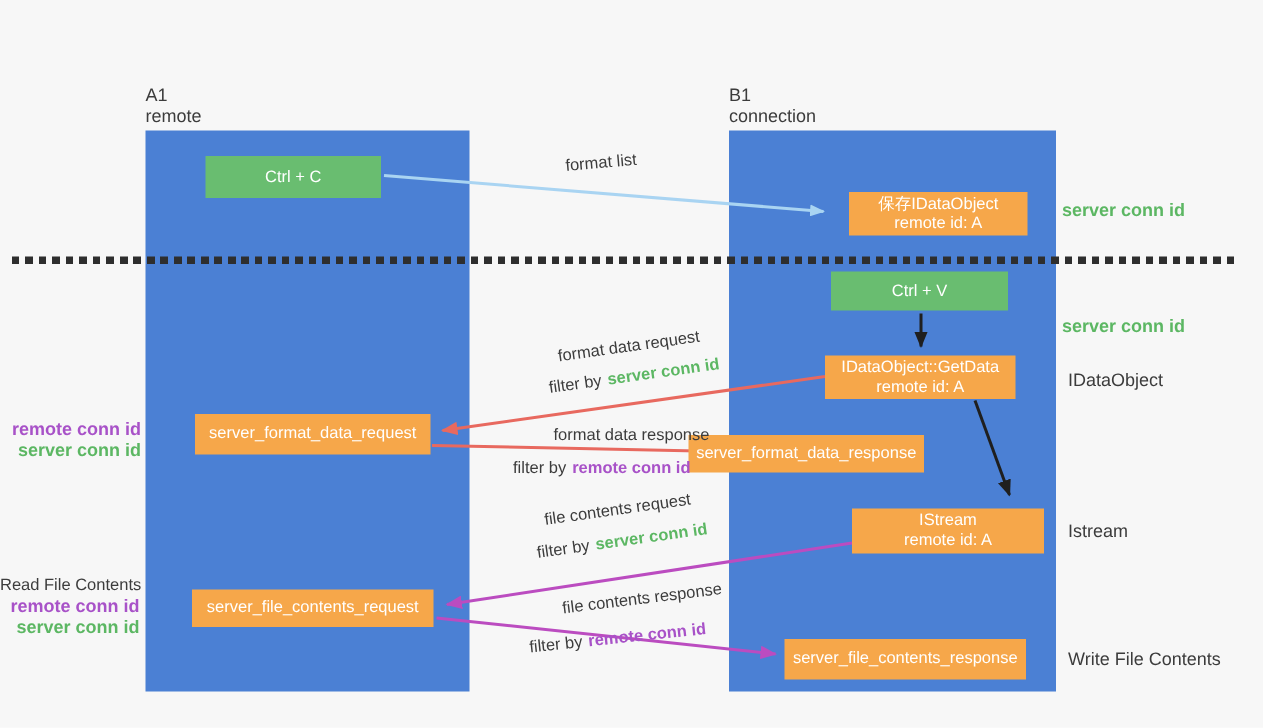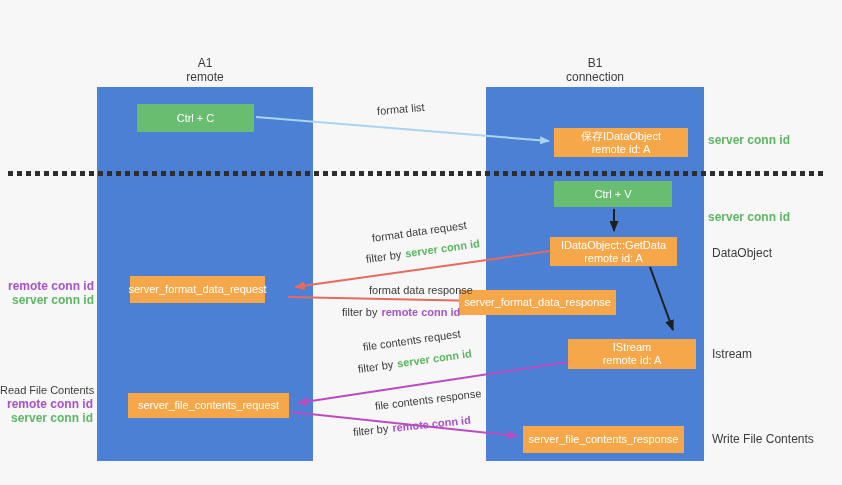--- a/index.html
+++ b/index.html
@@ -5,21 +5,21 @@
   :root{
     --background:#f7f7f7; --column-blue:#4b80d4; --box-green:#69bd70; --box-orange:#f6a74a;
     --arrow-red:#e8695f; --arrow-magenta:#bb4cc0; --arrow-lightblue:#a9d4f2; --arrow-black:#1f1f1f;
     --text-green:#5cb763; --text-purple:#a852c8; --text-dark:#3c3c3c;
   }
   *{margin:0;padding:0;box-sizing:border-box}
   body{font-family:"Liberation Sans",sans-serif;background:#fff}
   .canvas{position:relative;width:842px;height:485px;background:var(--background);overflow:hidden}
   .abs{position:absolute}
   .title{left:302px;top:8px;width:220px;text-align:center;font-size:15px;line-height:19px;color:var(--text-dark)}
-  .col-header{top:56px;text-align:center;font-size:12px;line-height:14px;color:var(--text-dark)}
+  .col-header{top:56px;font-size:12px;line-height:14px;color:var(--text-dark)}
   .col{top:87px;height:374px;background:var(--column-blue)}
   .dotline{left:8px;top:171px;width:815px;height:5px;
     background:repeating-linear-gradient(90deg,#2e2e2e 0 5px,transparent 5px 9px)}
   .node{display:flex;flex-direction:column;align-items:center;justify-content:center;
     color:#fff;font-size:11px;line-height:13px;text-align:center}
   .green{background:var(--box-green)}
   .orange{background:var(--box-orange)}
   .lbl{font-size:11px;color:var(--text-dark);white-space:nowrap;transform-origin:0 50%}
   .lbl .g{color:var(--text-green);font-weight:bold;margin-left:4px}
   .lbl .p{color:var(--text-purple);font-weight:bold;margin-left:4px}
@@ -78,35 +78,35 @@
     <path class="st-rd" d="M288,297 L481,301" marker-end="url(#ah-rd)"></path>
     <path class="st-bk" d="M650,267 L673,330" marker-end="url(#ah-bk)"></path>
     <path class="st-mg" d="M568,362 L298,403" marker-end="url(#ah-mg)"></path>
     <path class="st-mg" d="M291,412 L517,436" marker-end="url(#ah-mg)"></path>
   </svg>
 
   <div class="abs node green" style="left:137px;top:104px;width:117px;height:28px">
     <span>Ctrl + C</span>
   </div>
 
-  <div class="abs node orange" style="left:554px;top:128px;width:134px;height:29px">
+  <div class="abs node orange" style="left:566px;top:128px;width:119px;height:29px">
     <span>保存IDataObject</span>
     <span>remote id: A</span>
   </div>
 
   <div class="abs node green" style="left:554px;top:181px;width:118px;height:26px">
     <span>Ctrl + V</span>
   </div>
 
   <div class="abs node orange" style="left:550px;top:237px;width:127px;height:29px">
     <span>IDataObject::GetData</span>
     <span>remote id: A</span>
   </div>
 
-  <div class="abs node orange" style="left:130px;top:276px;width:135px;height:27px">
+  <div class="abs node orange" style="left:130px;top:276px;width:157px;height:27px">
     <span>server_format_data_request</span>
   </div>
 
   <div class="abs node orange" style="left:459px;top:290px;width:157px;height:25px">
     <span>server_format_data_response</span>
   </div>
 
   <div class="abs node orange" style="left:568px;top:339px;width:128px;height:30px">
     <span>IStream</span>
     <span>remote id: A</span>
@@ -137,21 +137,21 @@
     <span>filter by</span><span class="g">server conn id</span>
   </div>
 
   <div class="abs lbl" style="left:375px;top:400px;transform:rotate(-7deg)">file contents response</div>
   <div class="abs lbl" style="left:353px;top:426px;transform:rotate(-6deg)">
     <span>filter by</span><span class="p">remote conn id</span>
   </div>
 
   <div class="abs side g" style="left:708px;top:133px">server conn id</div>
   <div class="abs side g" style="left:708px;top:210px">server conn id</div>
-  <div class="abs side" style="left:712px;top:246px">DataObject</div>
+  <div class="abs side" style="left:712px;top:246px">IDataObject</div>
   <div class="abs side" style="left:712px;top:347px">Istream</div>
   <div class="abs side" style="left:712px;top:432px">Write File Contents</div>
 
   <div class="abs leftblock" style="left:0;top:279px;width:94px">
     <div class="p">remote conn id</div>
     <div class="g">server conn id</div>
   </div>
   <div class="abs leftblock" style="left:0;top:383px;width:93px">
     <div class="dark">Read File Contents</div>
     <div class="p">remote conn id</div>

